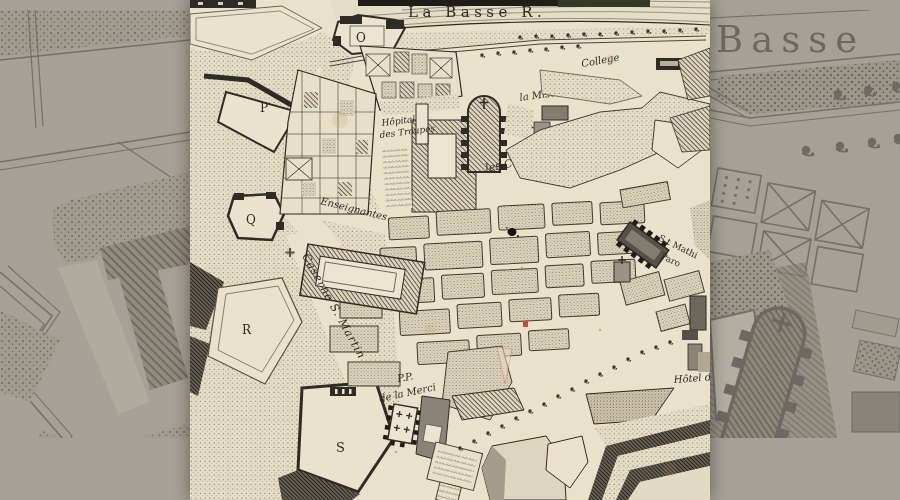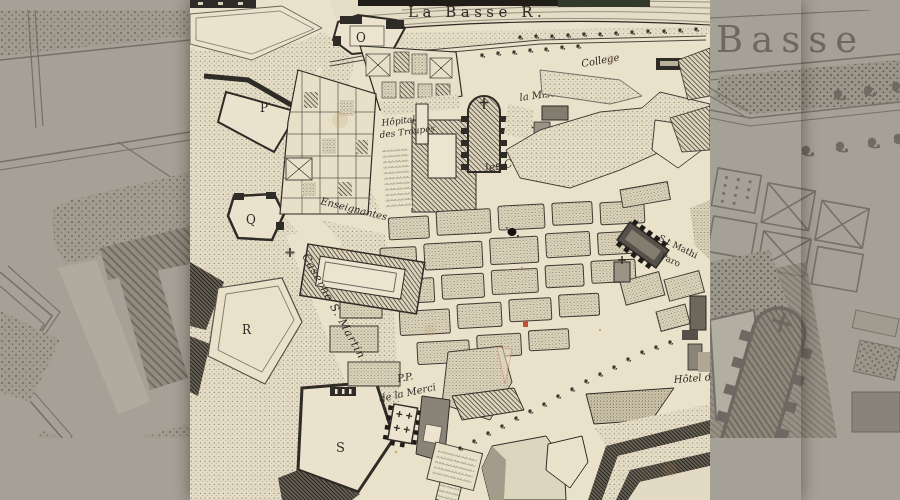--- a/index.html
+++ b/index.html
@@ -2,21 +2,21 @@
 <html><head>
 <meta charset="utf-8">
 <style>
   html,body{margin:0;padding:0;background:#111;}
   .stage{position:relative;width:900px;height:500px;overflow:hidden;background:#a6a196;
          font-family:"DejaVu Serif",serif;}
   .backdrop{position:absolute;top:10px;height:428px;overflow:hidden;}
   .backdrop-left{left:0;width:190px;}
   .backdrop-right{left:710px;width:190px;}
   .backdrop svg{display:block;filter:blur(0.6px);}
-  .map-panel{position:absolute;left:190px;top:0;width:611px;height:500px;
+  .map-panel{position:absolute;left:190px;top:0;width:520px;height:500px;
              box-shadow:0 0 16px rgba(20,16,10,.45);}
   .map-panel svg{display:block;}
   text{font-family:"DejaVu Serif",serif;fill:#2e2a24;}
   .it{font-style:italic;}
   .gray{fill:#6d6862;}
 </style>
 </head>
 <body>
 
 <div class="stage">

